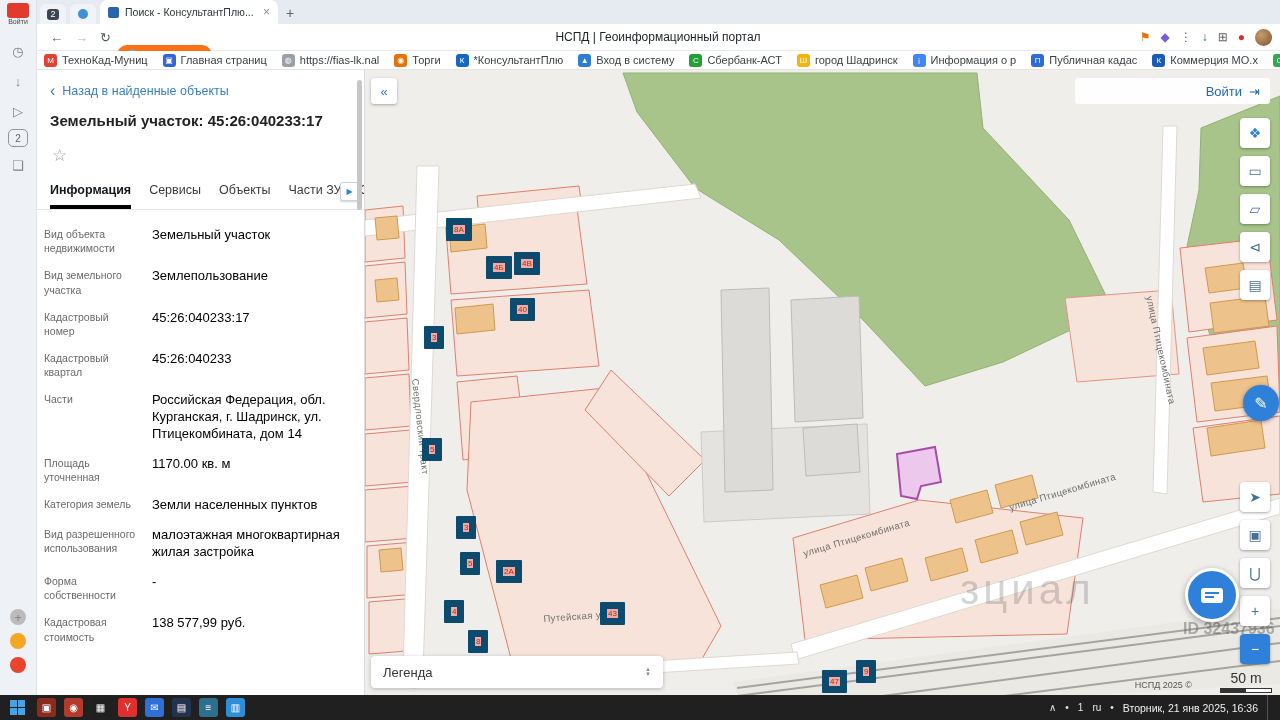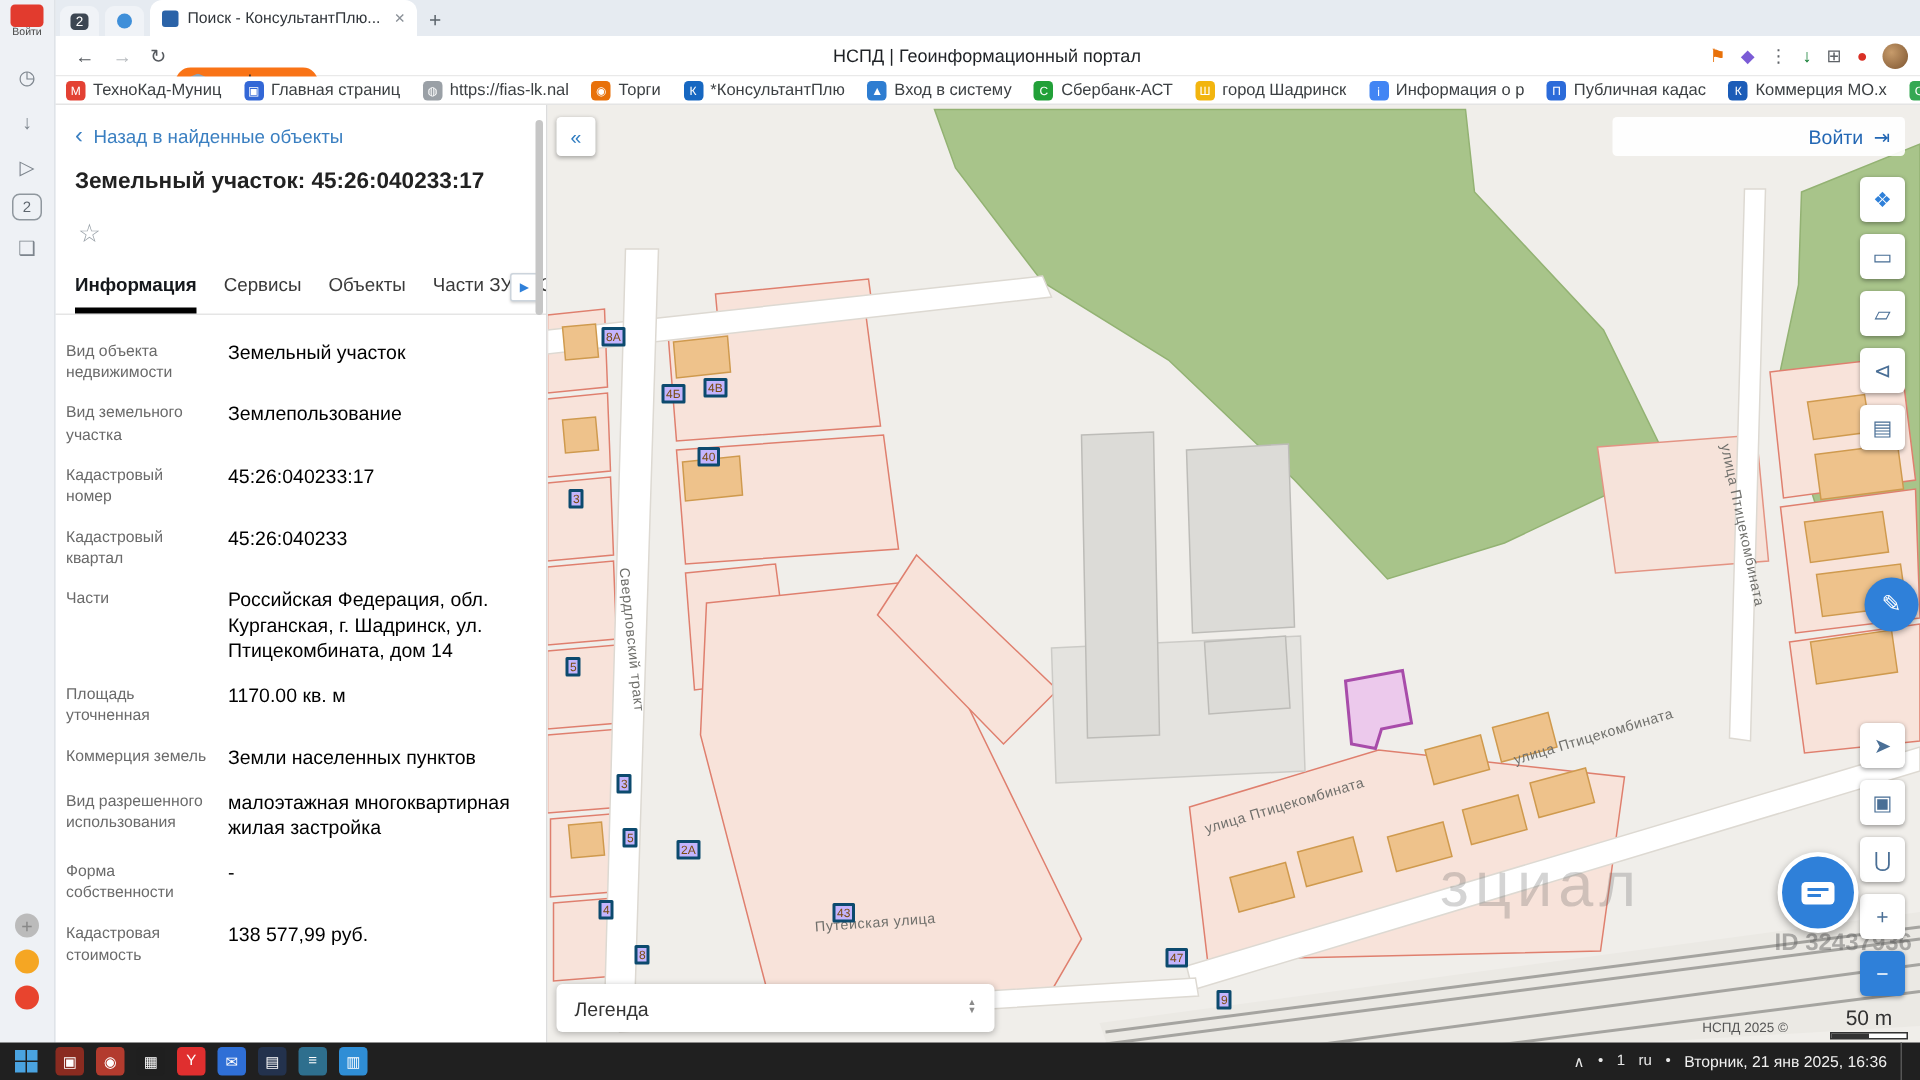--- a/index.html
+++ b/index.html
@@ -58,21 +58,21 @@
   .fields{margin-top:17px;}
   .frow{display:flex;gap:10px;margin-bottom:13px;padding:0 12px 0 8px;}
   .flabel{width:98px;min-width:98px;font-size:10.5px;color:#6a6a6a;line-height:1.35;}
   .fvalue{font-size:13px;color:#000000;line-height:1.3;}
 
   
   #map{position:absolute;left:365px;top:70px;width:915px;height:625px;background:#f0eeea;overflow:hidden;z-index:2;}
   #mapsvg{position:absolute;left:0;top:0;}
   .street-labels,.markers{position:absolute;left:0;top:0;width:100%;height:100%;pointer-events:none;}
   .street-label{position:absolute;font-size:9.5px;color:#6f6f6b;letter-spacing:.4px;white-space:nowrap;transform-origin:0 0;}
-  .marker{position:absolute;font-size:8px;color:#7a4b12;background:#c4b5fd;border:2px solid #0c4a6e;padding:0 1px;line-height:9px;border-radius:1px;}
+  .marker{position:absolute;font-size:8px;color:#7a4b12;background:#fca5a5;border:7px solid #0c4a6e;padding:0 1px;line-height:9px;border-radius:1px;margin-left:45px;}
   .collapse-btn{position:absolute;left:6px;top:8px;width:26px;height:26px;background:#fff;border-radius:3px;box-shadow:0 1px 3px rgba(0,0,0,.3);color:#2f7cc0;font-size:13px;display:flex;align-items:center;justify-content:center;}
   .loginbar{position:absolute;top:8px;right:10px;width:195px;height:26px;background:rgba(255,255,255,.92);border-radius:3px;display:flex;align-items:center;justify-content:flex-end;gap:7px;padding:0 10px;box-sizing:border-box;color:#2367b4;font-size:13px;}
   .tools{position:absolute;right:10px;top:48px;}
   .tools2{position:absolute;right:10px;top:412px;}
   .toolbtn{width:30px;height:30px;background:#fff;border:none;border-radius:4px;box-shadow:0 1px 3px rgba(0,0,0,.35);display:flex;align-items:center;justify-content:center;color:#4a6f96;font-size:14px;margin-bottom:8px;padding:0;}
   .tools .toolbtn.accent{color:#2f80d9;}
   .tools2 .toolbtn.accent{background:#2f80d9;color:#fff;}
   .pen-btn{position:absolute;right:1px;top:315px;width:36px;height:36px;border-radius:50%;background:#2f80d9;color:#fff;font-size:16px;display:flex;align-items:center;justify-content:center;box-shadow:0 1px 4px rgba(0,0,0,.4);border:none;}
   .chat-btn{position:absolute;right:41px;top:498px;width:54px;height:54px;border-radius:50%;background:#2f80d9;border:3px solid #fff;box-shadow:0 2px 6px rgba(0,0,0,.35);display:flex;align-items:center;justify-content:center;box-sizing:border-box;}
   .chat-glyph{width:22px;height:15px;background:#fff;border-radius:3px;position:relative;}
@@ -314,21 +314,21 @@
           <div class="fvalue">Российская Федерация, обл. Курганская, г. Шадринск, ул. Птицекомбината, дом 14</div>
         </div>
 
         <div class="frow">
           <div class="flabel">Площадь уточненная</div>
           <div class="fvalue">1170.00 кв. м</div>
         </div>
 
 
         <div class="frow">
-          <div class="flabel">Коммерция земель</div>
+          <div class="flabel">Категория земель</div>
           <div class="fvalue">Земли населенных пунктов</div>
         </div>
 
         <div class="frow">
           <div class="flabel">Вид разрешенного использования</div>
           <div class="fvalue">малоэтажная многоквартирная жилая застройка</div>
         </div>
 
         <div class="frow">
           <div class="flabel">Форма собственности</div>
@@ -433,21 +433,21 @@
         <div class="marker" style="left: 46px; top: 446px;">3</div>
         <div class="marker" style="left: 50px; top: 482px;">5</div>
         <div class="marker" style="left: 36px; top: 148px;">8А</div>
         <div class="marker" style="left: 76px; top: 186px;">4Б</div>
         <div class="marker" style="left: 104px; top: 182px;">4В</div>
         <div class="marker" style="left: 100px; top: 228px;">40</div>
         <div class="marker" style="left: 86px; top: 490px;">2А</div>
         <div class="marker" style="left: 34px; top: 530px;">4</div>
         <div class="marker" style="left: 58px; top: 560px;">8</div>
         <div class="marker" style="left: 190px; top: 532px;">43</div>
-        <div class="marker" style="left: 412px; top: 562px; text-align: center;">47</div>
+        <div class="marker" style="left: 412px; top: 600px; text-align: center;">47</div>
         <div class="marker" style="left: 446px; top: 590px;">9</div>
       </div>
 
     <div class="wm-big">зциал</div>
     <div class="wm-id">ID 32437936</div>
 
     <div class="collapse-btn">«</div>
 
     <div class="loginbar">
       <span>Войти</span>

